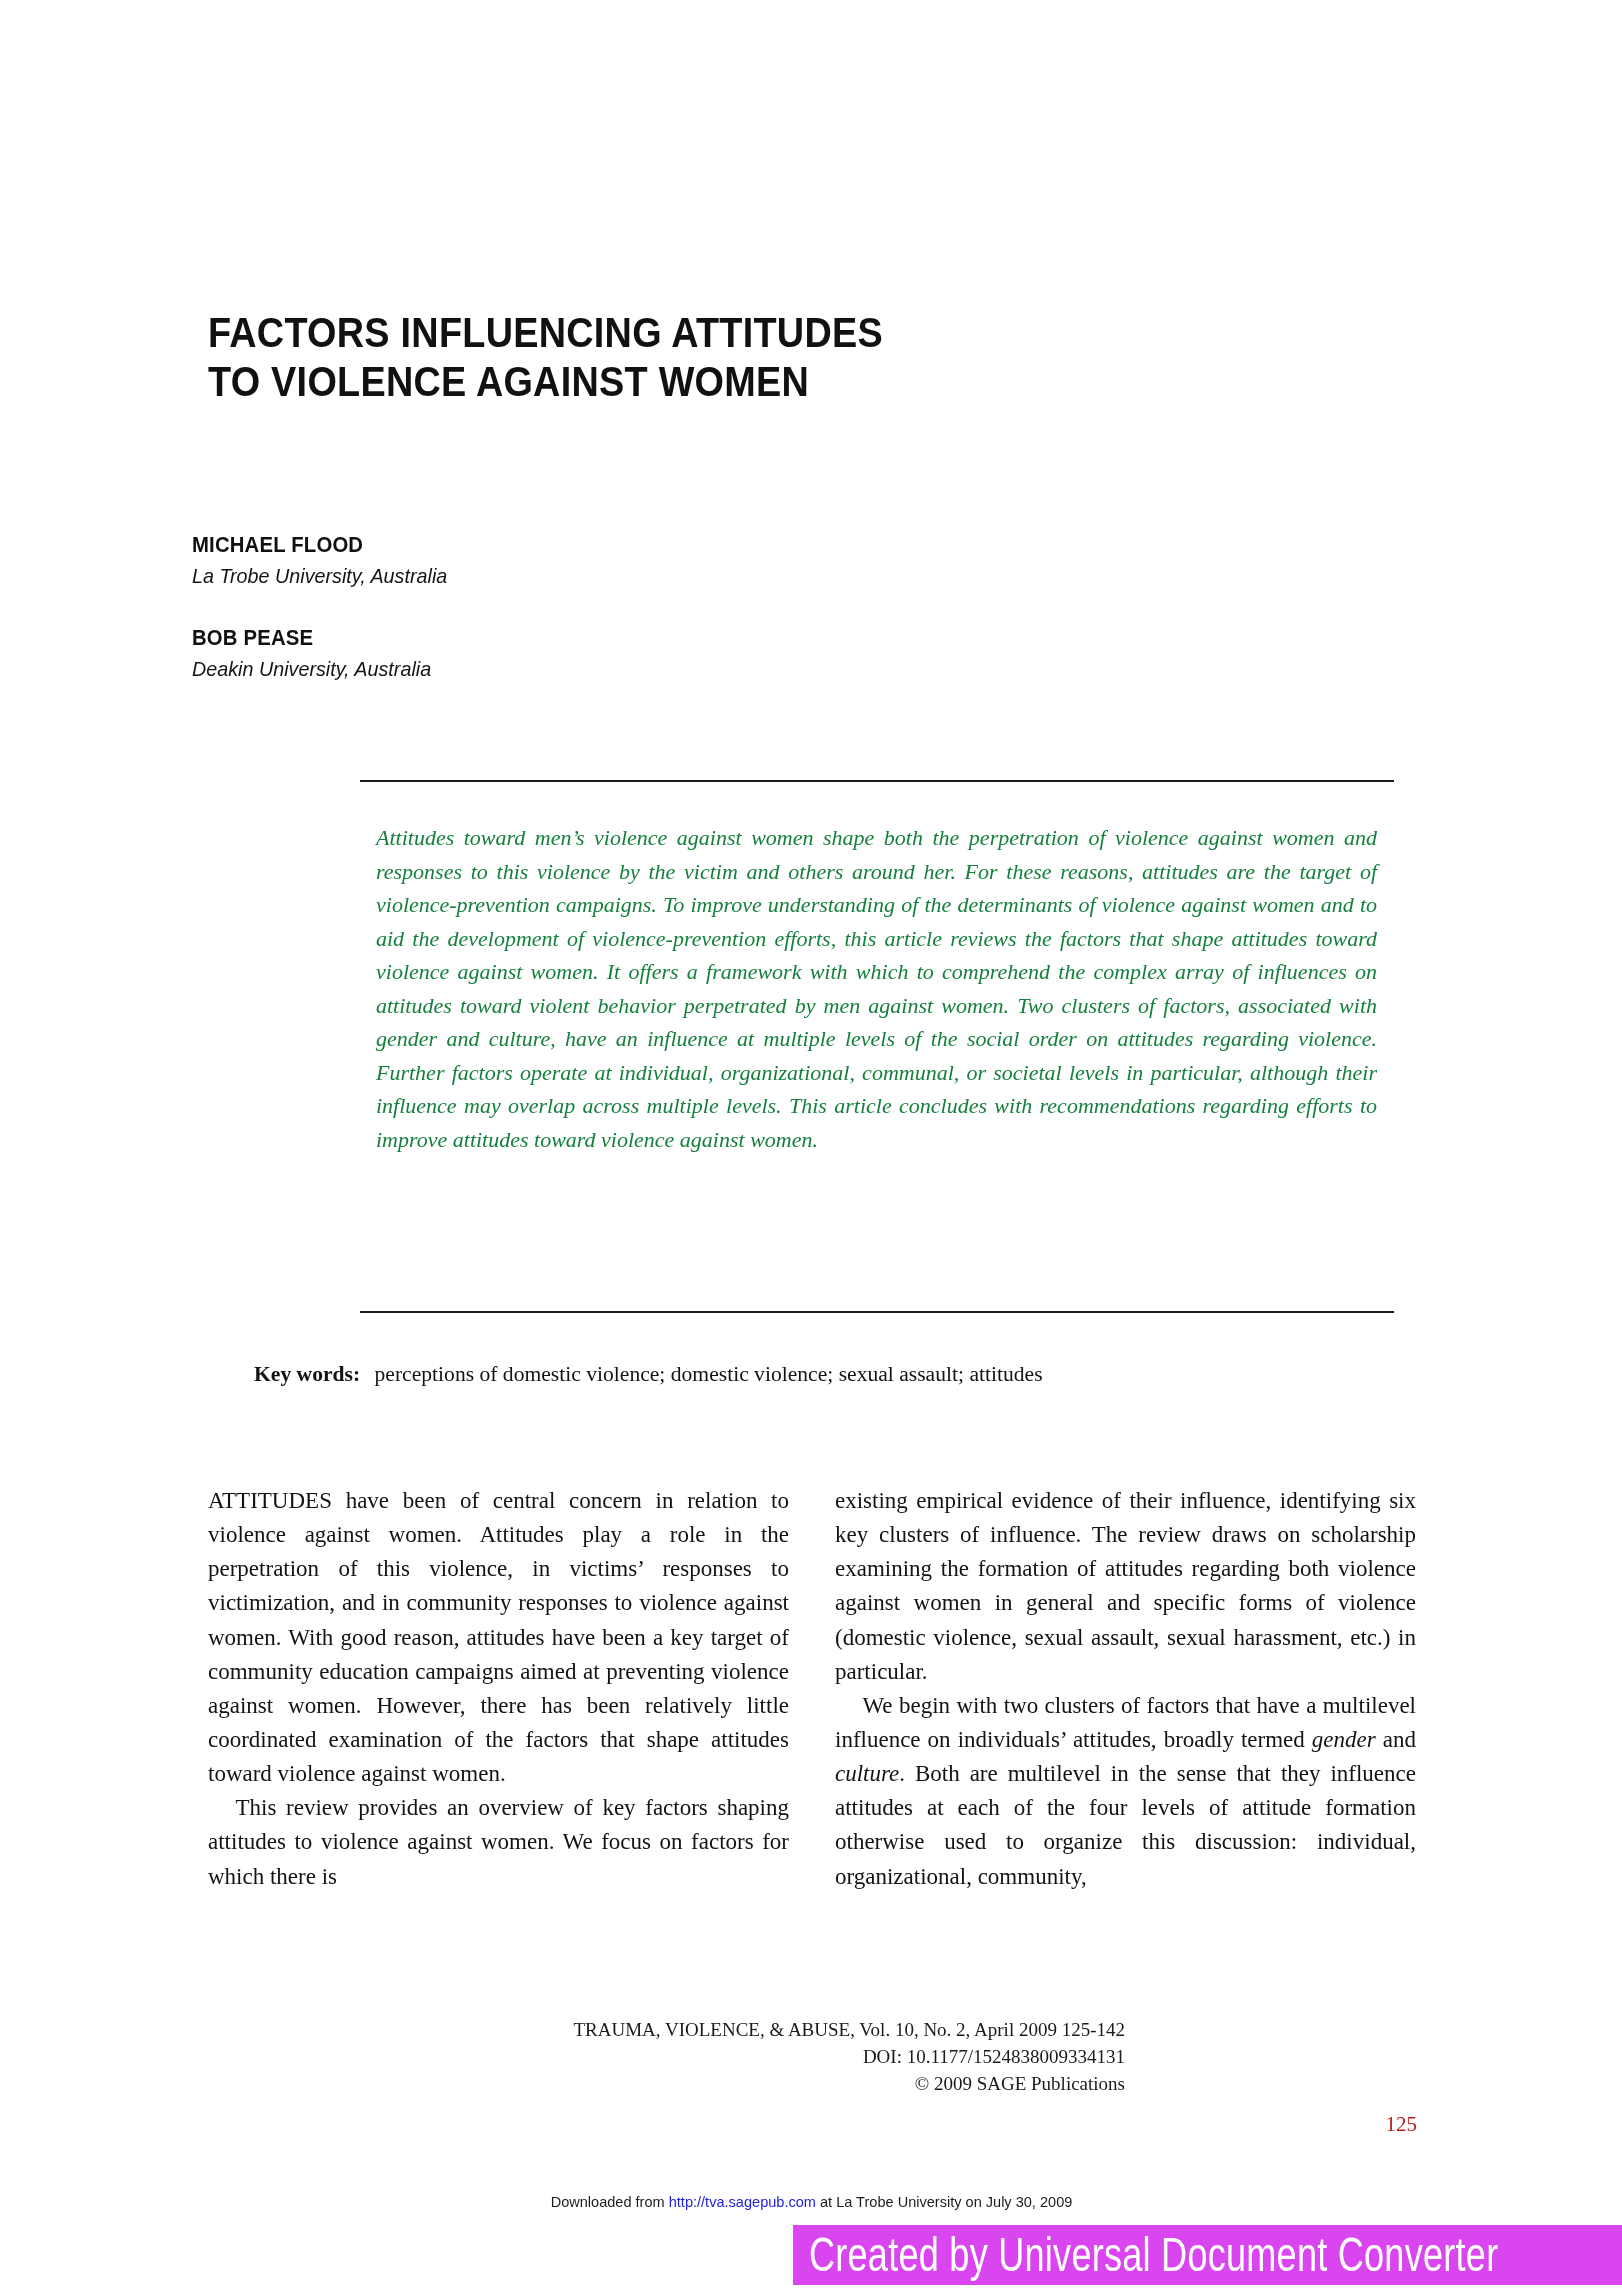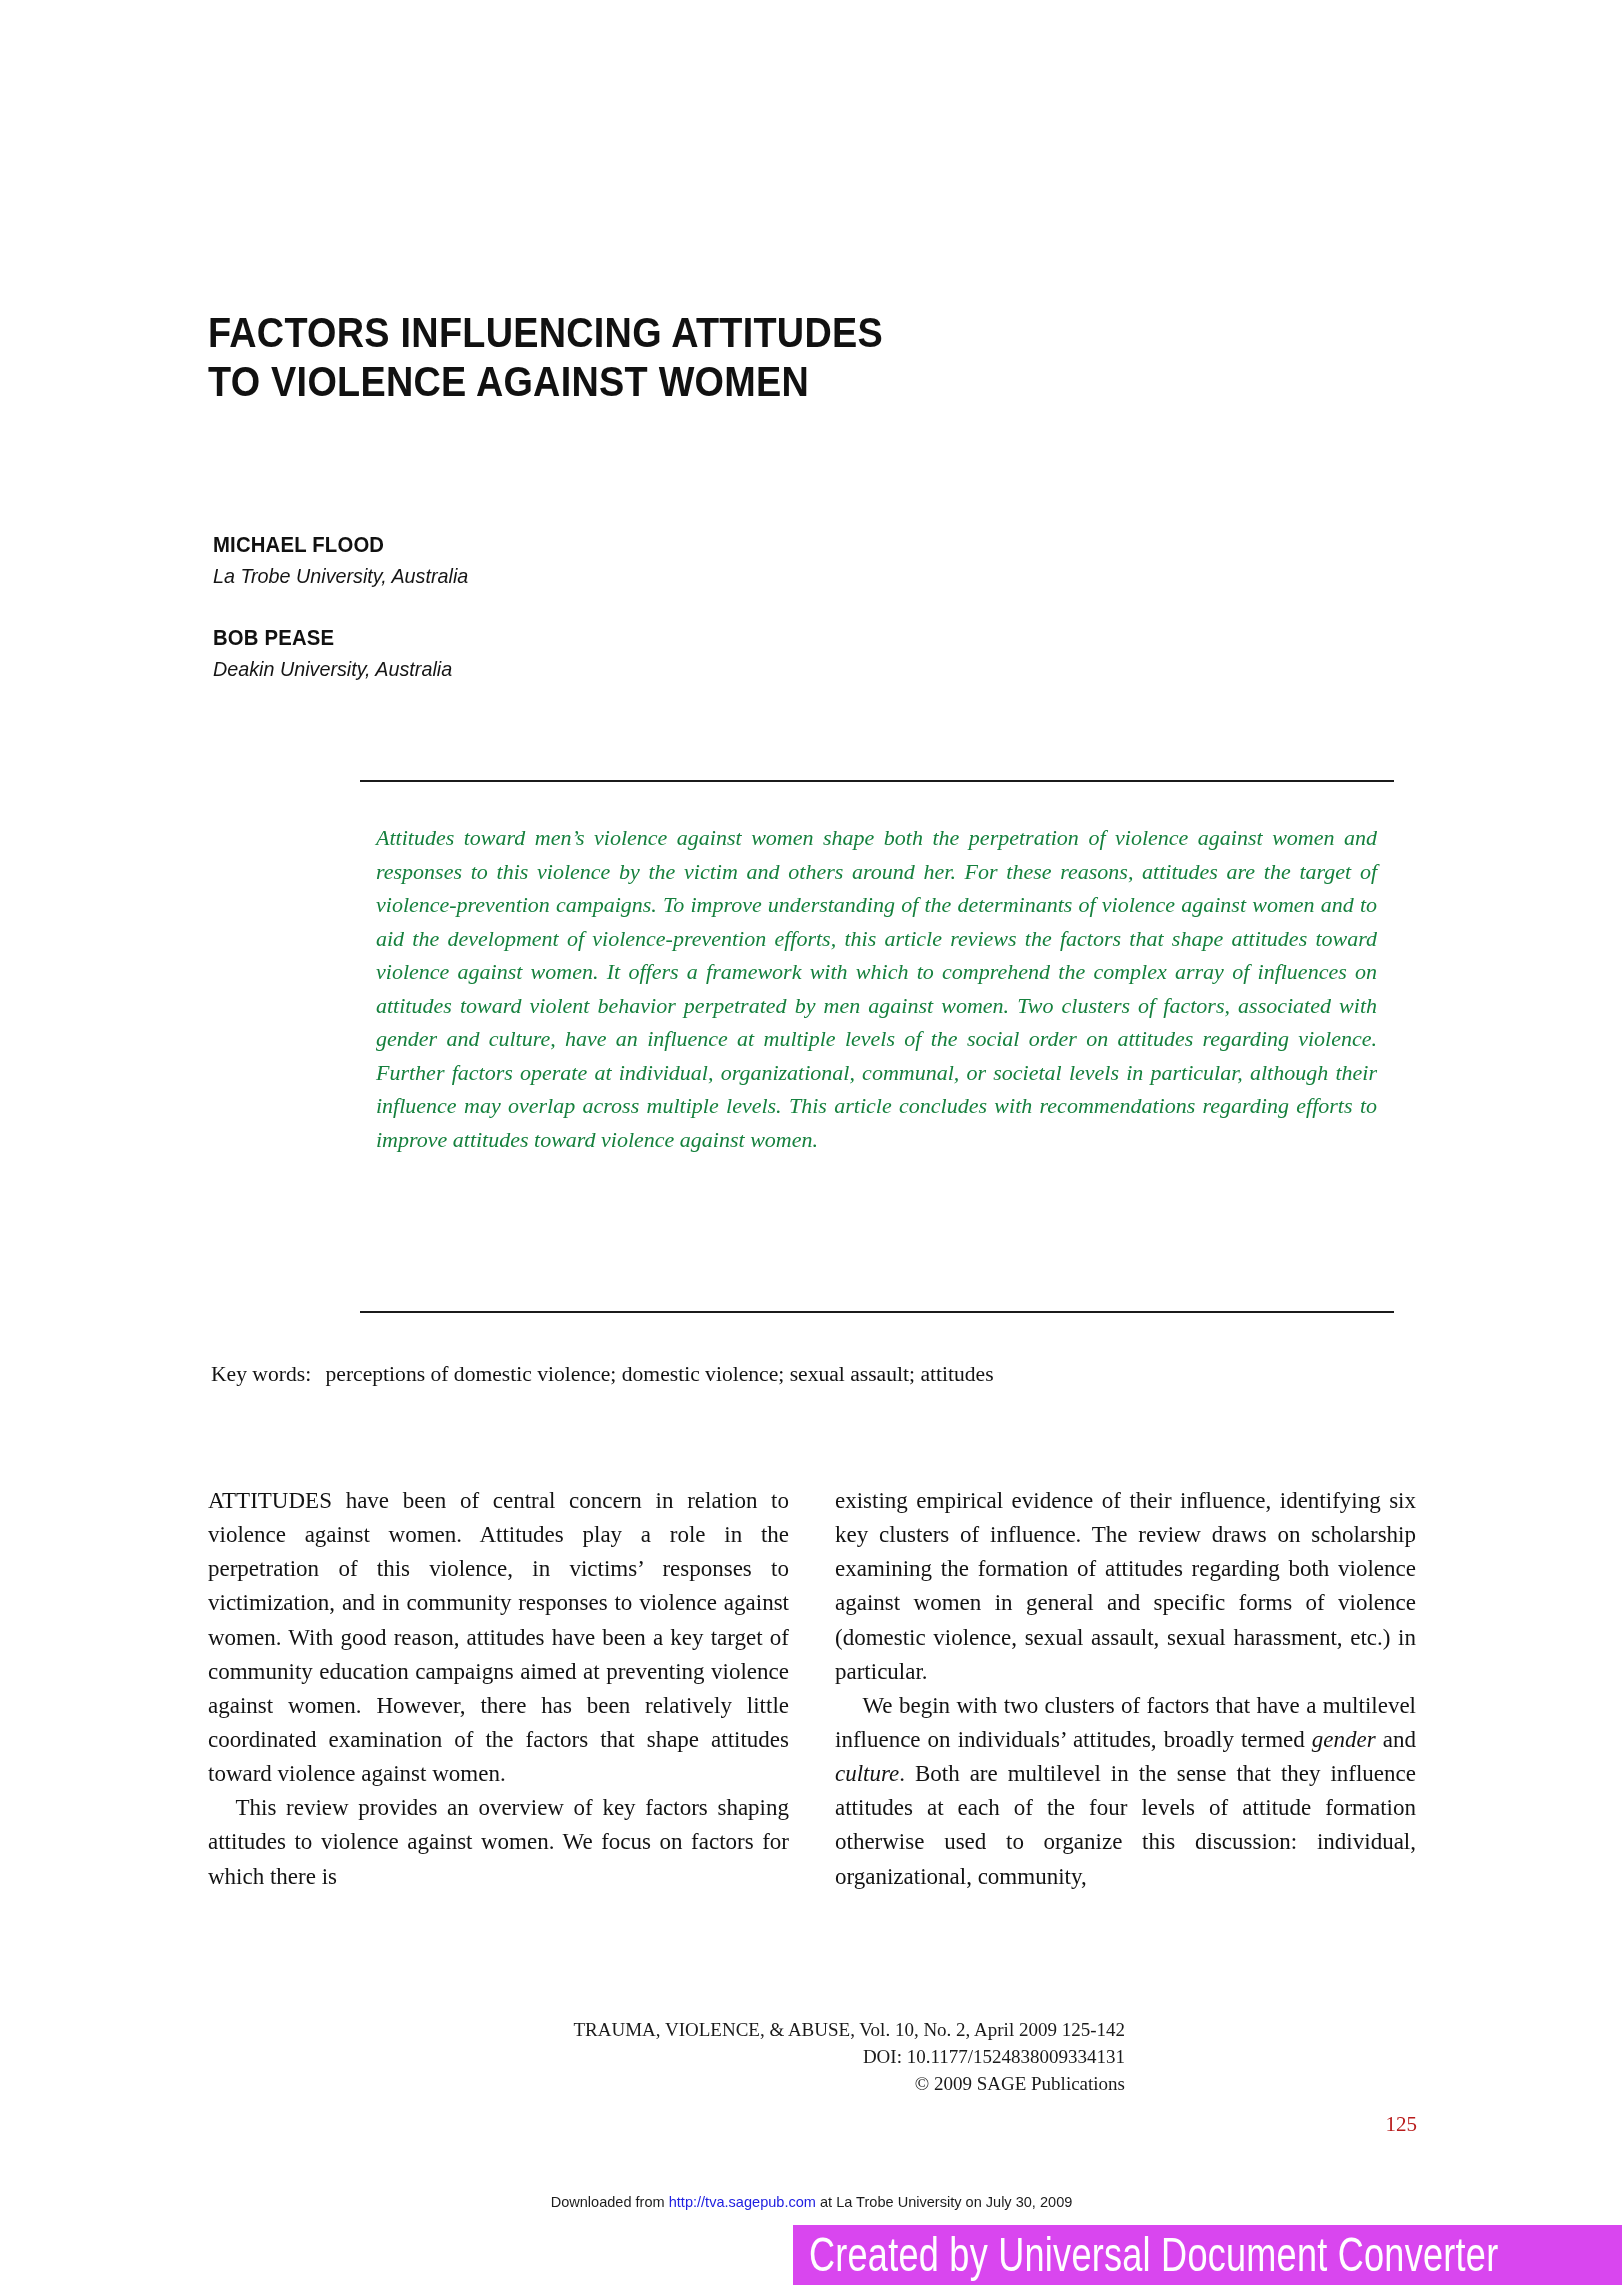--- a/index.html
+++ b/index.html
@@ -37,21 +37,21 @@
     color: #111111;
     transform: scaleX(0.90);
     transform-origin: left top;
     margin: 0;
   }
   .doc-title .tline { display: block; white-space: nowrap; }
 
   
   .authors {
     position: absolute;
-    left: 213px;
+    left: 192px;
     top: 531px;
     width: 916px;
   }
   .author-group { margin-bottom: 34px; }
   .author-group:last-child { margin-bottom: 0; }
   .author-name {
     font-family: "Liberation Sans", sans-serif;
     font-weight: bold;
     font-size: 21.6px;
     line-height: 1.30;
@@ -105,23 +105,24 @@
     left: 211px;
     top: 1360px;
     width: 1191px;
     font-family: "Liberation Serif", serif;
     font-size: 21.6px;
     line-height: 1.35;
     color: #131313;
     white-space: nowrap;
   }
   .keywords .kw-label {
-    font-weight: normal;
+    font-weight: bold;
     font-style: normal;
     margin-right: 14.4px;
+    margin-left: 43px;
   }
   .keywords .kw-terms { }
 
   
   .columns {
     position: absolute;
     left: 208px;
     top: 1484px;
     width: 1208px;
     display: flex;

